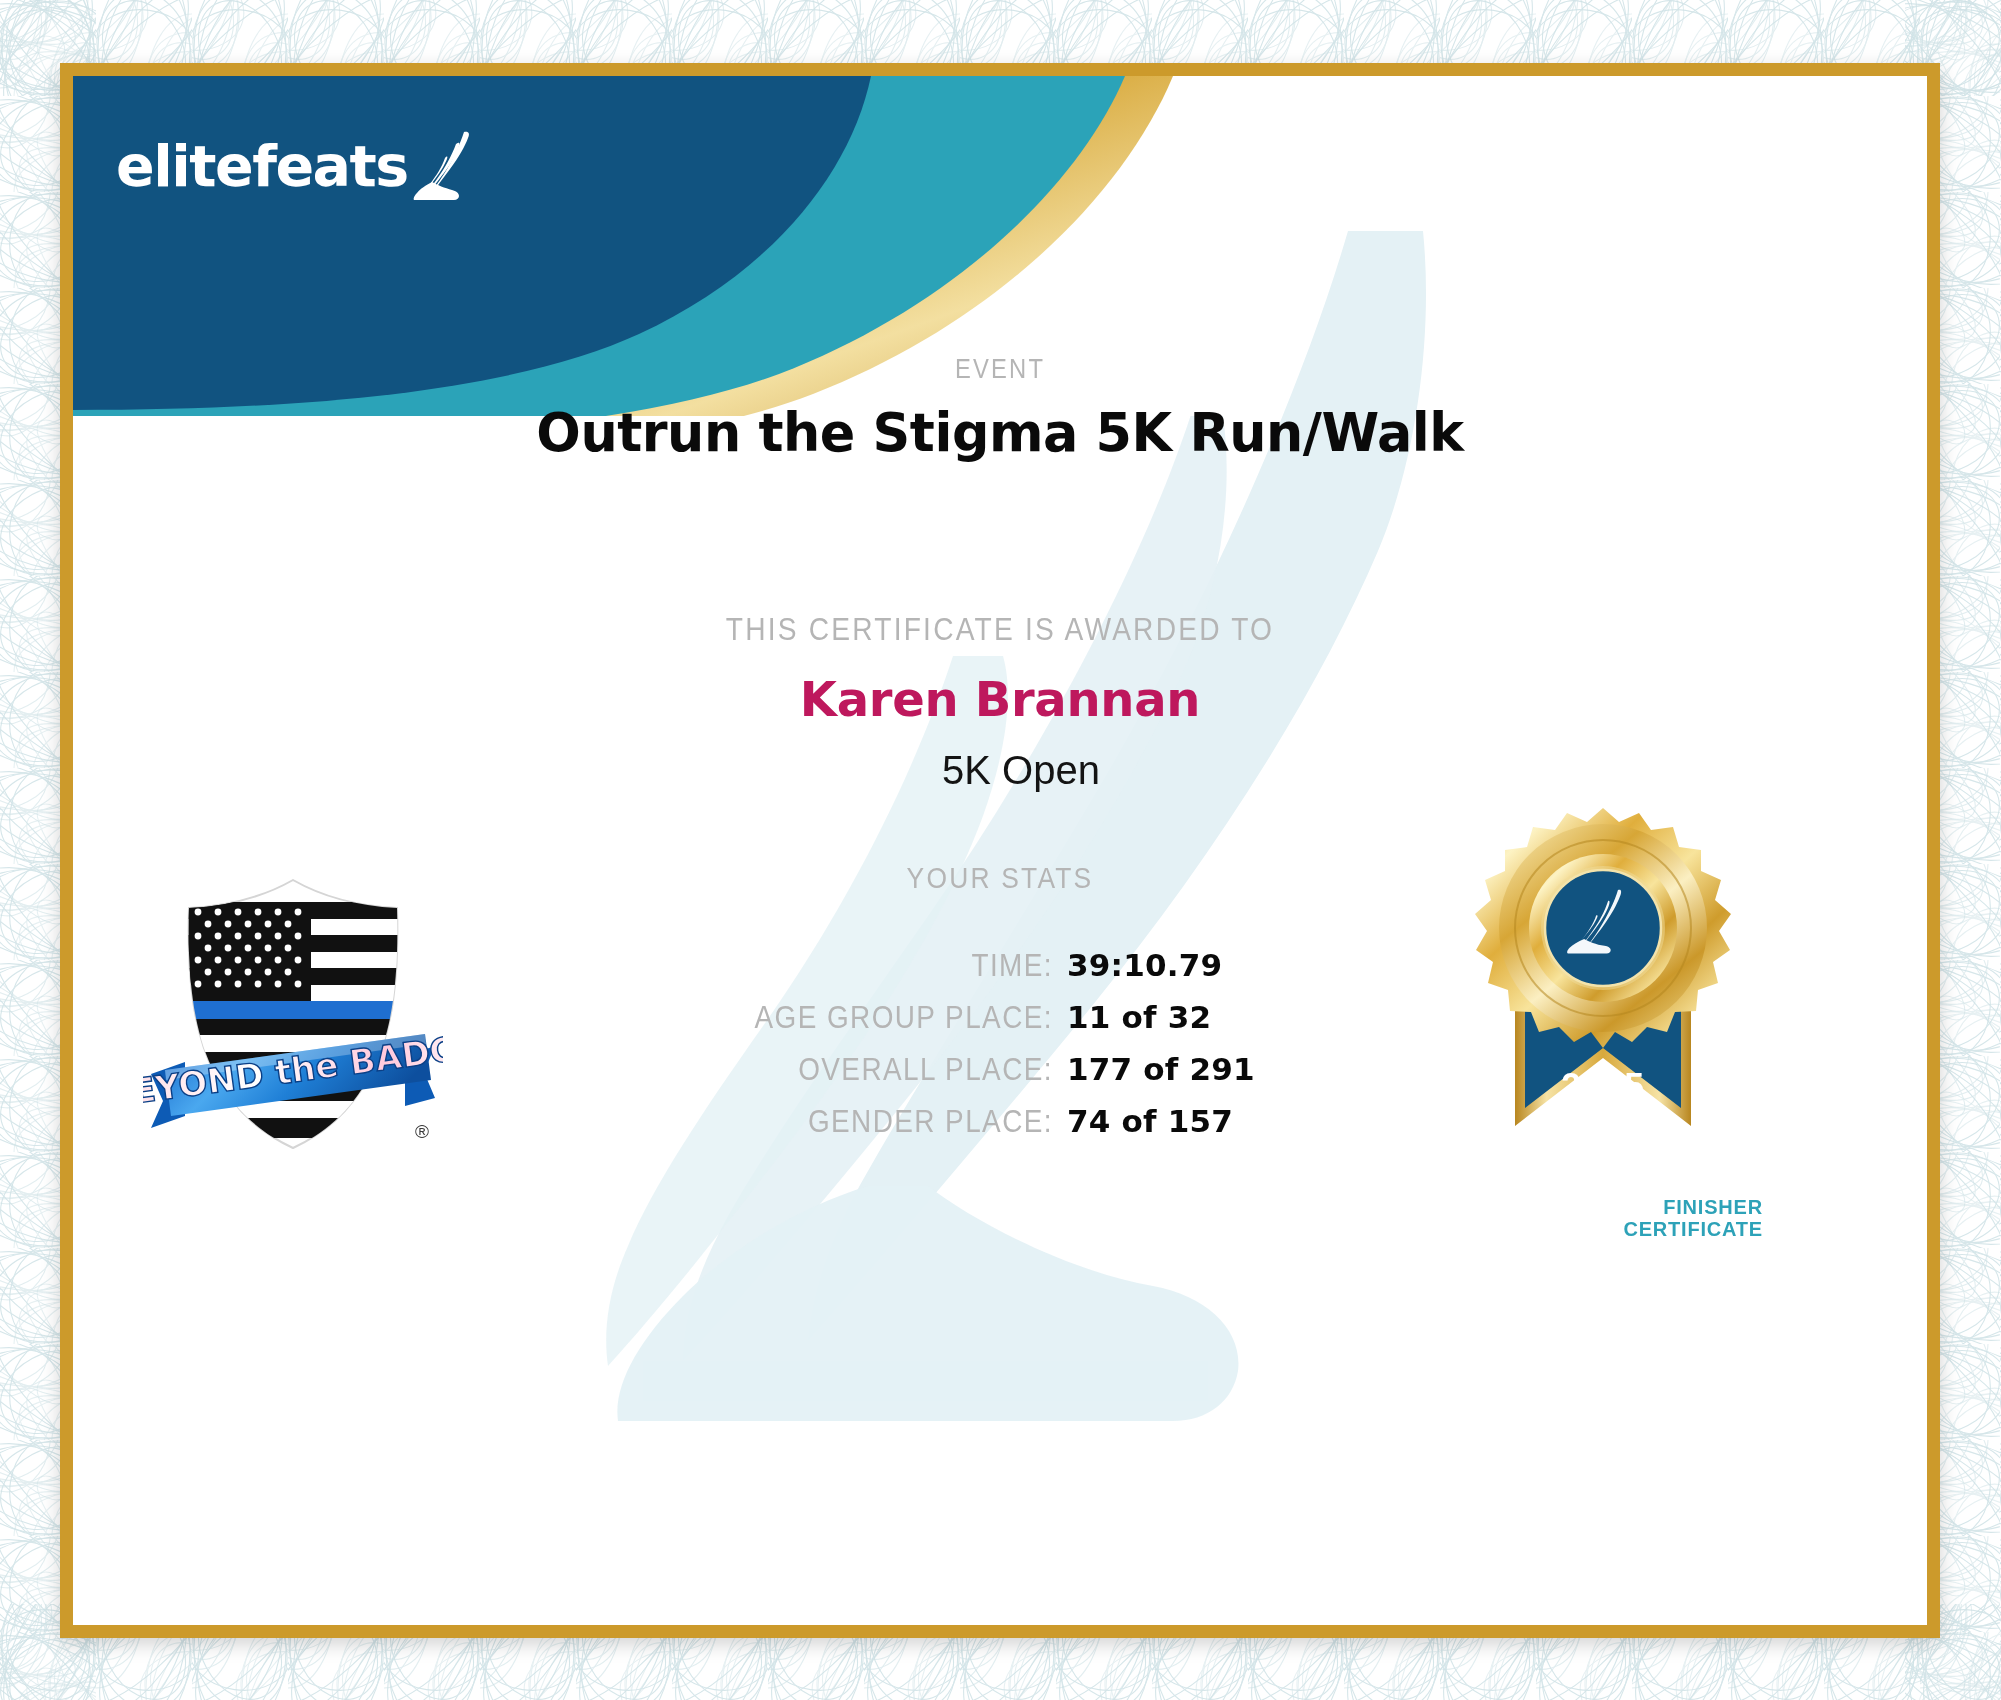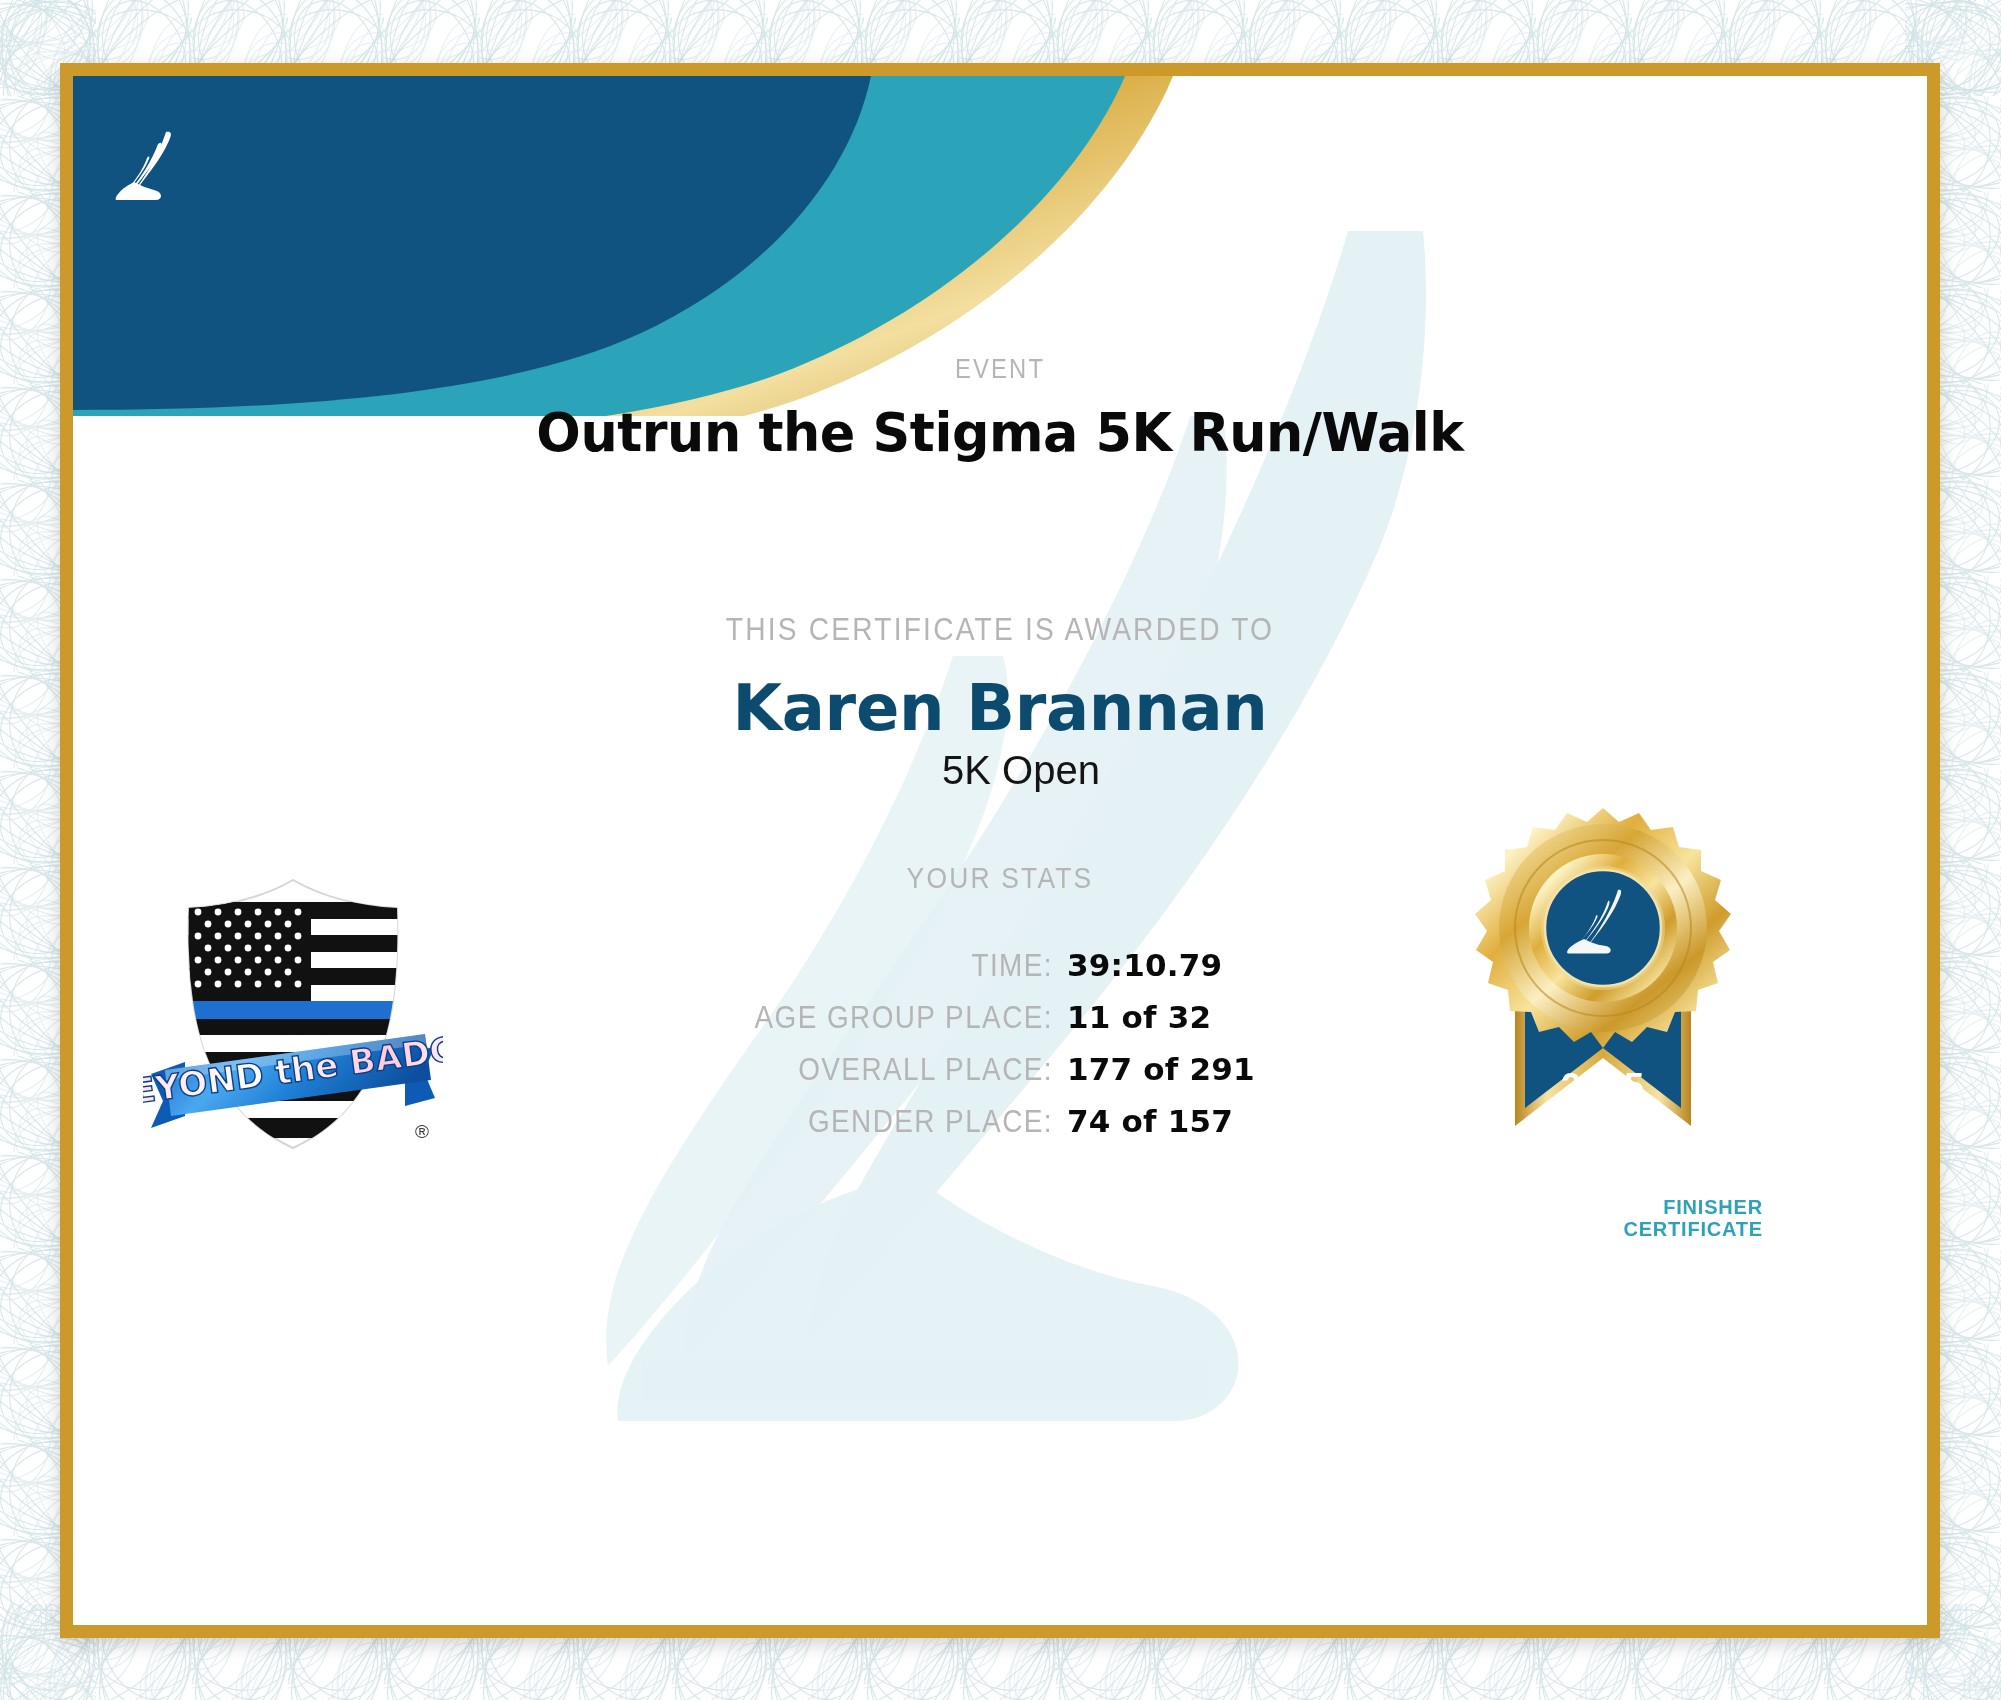--- a/index.html
+++ b/index.html
@@ -142,22 +142,22 @@
     top: 535px;
     font-size: 32px;
   }
   .recipient-name {
     position: absolute;
     left: 0; right: 0;
     top: 595px;
     text-align: center;
     font-family: "DejaVu Sans", sans-serif;
     font-weight: 700;
-    font-size: 64px;
-    color: #0c4a6e;
+    font-size: 48px;
+    color: #be185d;
     letter-spacing: -0.3px;
   }
   .division {
     position: absolute;
     left: 0; right: 0;
     top: 672px;
     text-align: center;
     font-family: "Liberation Sans", sans-serif;
     font-weight: 400;
     font-size: 40px;
@@ -317,20 +317,21 @@
 
           <path d="M0 0 L1100 0 C1050 120 920 248 740 318 C600 372 360 394 0 394 Z" fill="url(#goldArc)"></path>
 
           <path d="M0 0 L1052 0 C1004 112 878 232 706 298 C572 348 344 370 0 370 Z" fill="#2ba3b8"></path>
 
           <path d="M0 0 L798 0 C778 96 700 196 566 258 C452 310 268 334 0 334 Z" fill="#115380"></path>
         </svg>
       </div>
 
       <div class="brand-logo">
+        <span class="brand-wordmark">elitefeats</span>
         <span class="brand-wing">
           <svg viewBox="0 0 62 72">
             <g fill="#ffffff">
               <path d="M52 2 C48 14 41 30 32 44 C26 53 21 60 18 66
                        C22 60 30 50 38 39 C47 27 53 16 56 8 C58 4 57 1 52 2 Z"></path>
               <path d="M44 14 C40 25 33 38 25 49 C20 56 16 62 14 66
                        C18 61 25 52 32 43 C40 32 45 23 47 16 C48 12 47 12 44 14 Z"></path>
               <path d="M33 28 C30 37 24 46 18 54 C14 59 11 64 10 67
                        C13 63 18 56 23 49 C29 41 33 34 35 29 C36 26 35 26 33 28 Z"></path>
               <path d="M20 52 C14 55 8 59 5 63 C2 66 1 69 2 70 L42 70

